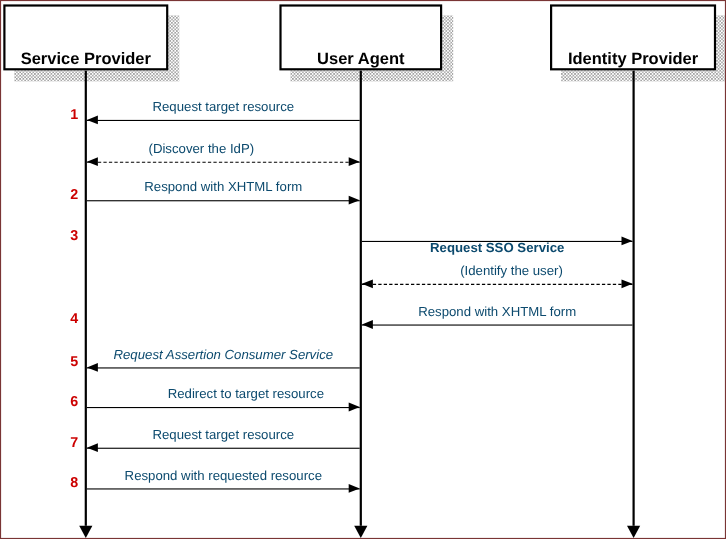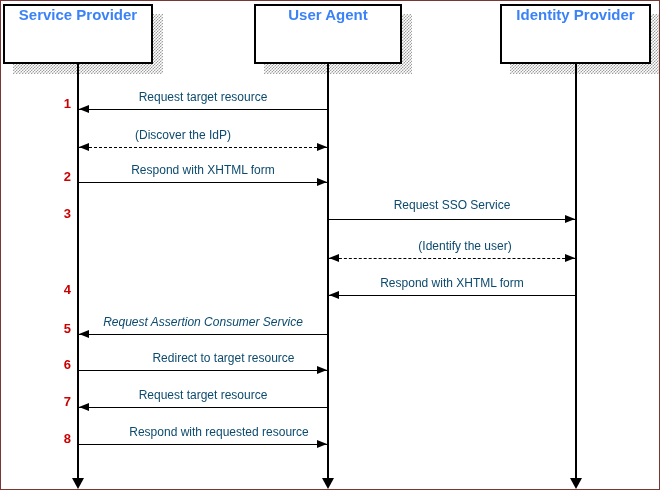--- a/index.html
+++ b/index.html
@@ -26,25 +26,25 @@
     background-size: 3px 3px;
     background-position: 0 0, 1.5px 1.5px;
   }
   .actor-box {
     position: absolute;
     z-index: 3;
     background: #ffffff;
     border: 2px solid #000000;
     box-sizing: border-box;
     display: flex;
-    align-items: flex-start;
+    align-items: flex-end;
     justify-content: center;
     font-size: 15px;
     font-weight: bold;
-    color: #3b82f6;
+    color: #000000;
     white-space: nowrap;
   }
   .lifeline {
     position: absolute;
     z-index: 2;
     width: 2px;
     top: 63px;
     height: 414px;
     background: #000000;
   }
@@ -133,21 +133,21 @@
       <div class="msg-line-dashed" style="left: 78px; top: 146px; width: 248px;"></div>
       <div class="msg-head left" style="top: 142px; left: 78px;"></div>
       <div class="msg-head right" style="top: 142px; left: 316px;"></div>
       <div class="msg-label" style="left: 78px; width: 208px; top: 127px;">(Discover the IdP)</div>
       <div class="msg-line-solid" style="left: 78px; top: 181px; width: 248px;"></div>
       <div class="msg-head right" style="top: 177px; left: 316px;"></div>
       <div class="msg-label" style="left: 78px; width: 248px; top: 162px;">Respond with XHTML form</div>
       <div class="msg-num" style="left: 38px; top: 168px; color: rgb(204, 0, 0);">2</div>
       <div class="msg-line-solid" style="left: 328px; top: 218px; width: 246px;"></div>
       <div class="msg-head right" style="top: 214px; left: 564px;"></div>
-      <div class="msg-label" style="left: 328px; width: 246px; top: 197px;">Request SSO Service</div>
+      <div class="msg-label" style="left: 328px; width: 246px; top: 217px; font-weight: bold;">Request SSO Service</div>
       <div class="msg-num" style="left: 38px; top: 205px; color: rgb(204, 0, 0);">3</div>
       <div class="msg-line-dashed" style="left: 328px; top: 257px; width: 246px;"></div>
       <div class="msg-head left" style="top: 253px; left: 328px;"></div>
       <div class="msg-head right" style="top: 253px; left: 564px;"></div>
       <div class="msg-label" style="left: 328px; width: 272px; top: 238px;">(Identify the user)</div>
       <div class="msg-line-solid" style="left: 328px; top: 294px; width: 246px;"></div>
       <div class="msg-head left" style="top: 290px; left: 328px;"></div>
       <div class="msg-label" style="left: 328px; width: 246px; top: 275px;">Respond with XHTML form</div>
       <div class="msg-num" style="left: 38px; top: 281px; color: rgb(204, 0, 0);">4</div>
       <div class="msg-line-solid" style="left: 78px; top: 333px; width: 248px;"></div>
@@ -157,17 +157,17 @@
       <div class="msg-line-solid" style="left: 78px; top: 369px; width: 248px;"></div>
       <div class="msg-head right" style="top: 365px; left: 316px;"></div>
       <div class="msg-label" style="left: 78px; width: 289px; top: 350px;">Redirect to target resource</div>
       <div class="msg-num" style="left: 38px; top: 356px; color: rgb(204, 0, 0);">6</div>
       <div class="msg-line-solid" style="left: 78px; top: 406px; width: 248px;"></div>
       <div class="msg-head left" style="top: 402px; left: 78px;"></div>
       <div class="msg-label" style="left: 78px; width: 248px; top: 387px;">Request target resource</div>
       <div class="msg-num" style="left: 38px; top: 393px; color: rgb(204, 0, 0);">7</div>
       <div class="msg-line-solid" style="left: 78px; top: 443px; width: 248px;"></div>
       <div class="msg-head right" style="top: 439px; left: 316px;"></div>
-      <div class="msg-label" style="left: 78px; width: 248px; top: 424px; margin-left: 16px;">Respond with requested resource</div>
+      <div class="msg-label" style="left: 78px; width: 248px; top: 424px;">Respond with requested resource</div>
       <div class="msg-num" style="left: 38px; top: 430px; color: rgb(204, 0, 0);">8</div>
     </div>
 
 </div>
 
 </body></html>

